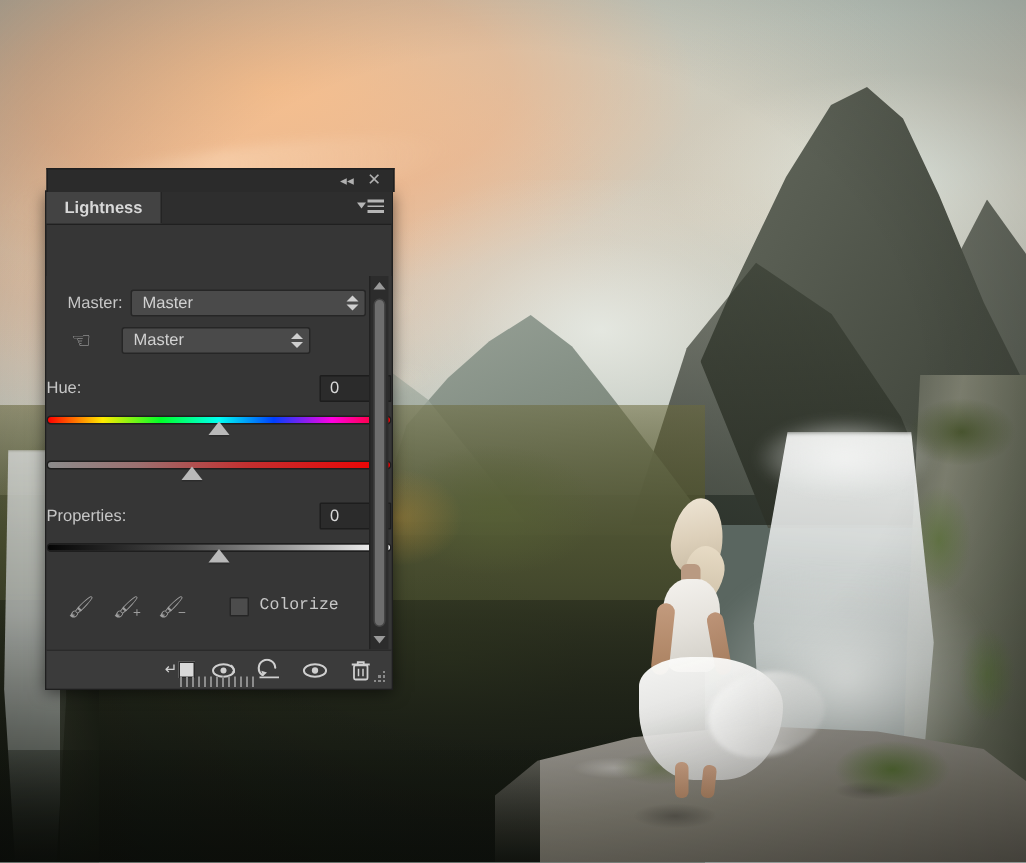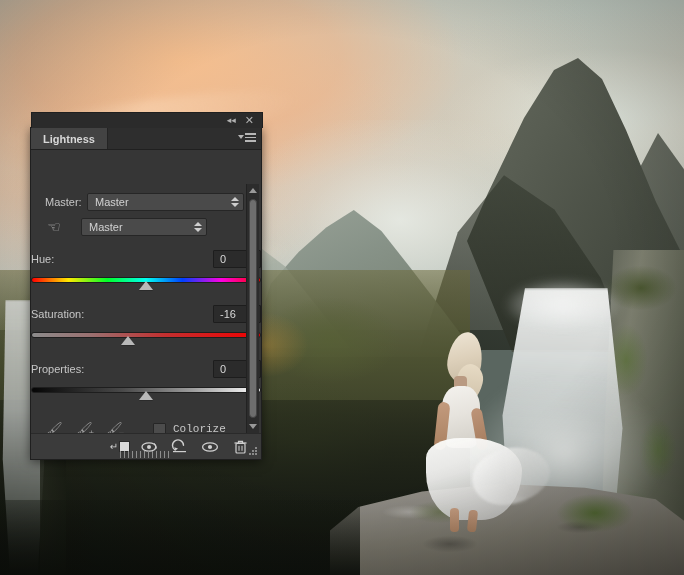--- a/index.html
+++ b/index.html
@@ -528,24 +528,20 @@
           <span class="lbl">Hue:</span>
           <span class="val-box">0</span>
         </div>
         <div class="track-wrap">
           <div class="track track-hue"></div>
           <div class="thumb" style="left:50%"></div>
         </div>
       </div>
 
       <div class="slider-block">
-        <div class="sb-head">
-          <span class="lbl">Saturation:</span>
-          <span class="val-box">-16</span>
-        </div>
         <div class="track-wrap">
           <div class="track track-sat"></div>
           <div class="thumb" style="left:42%"></div>
         </div>
       </div>
 
       <div class="slider-block">
         <div class="sb-head">
           <span class="lbl">Properties:</span>
           <span class="val-box">0</span>

